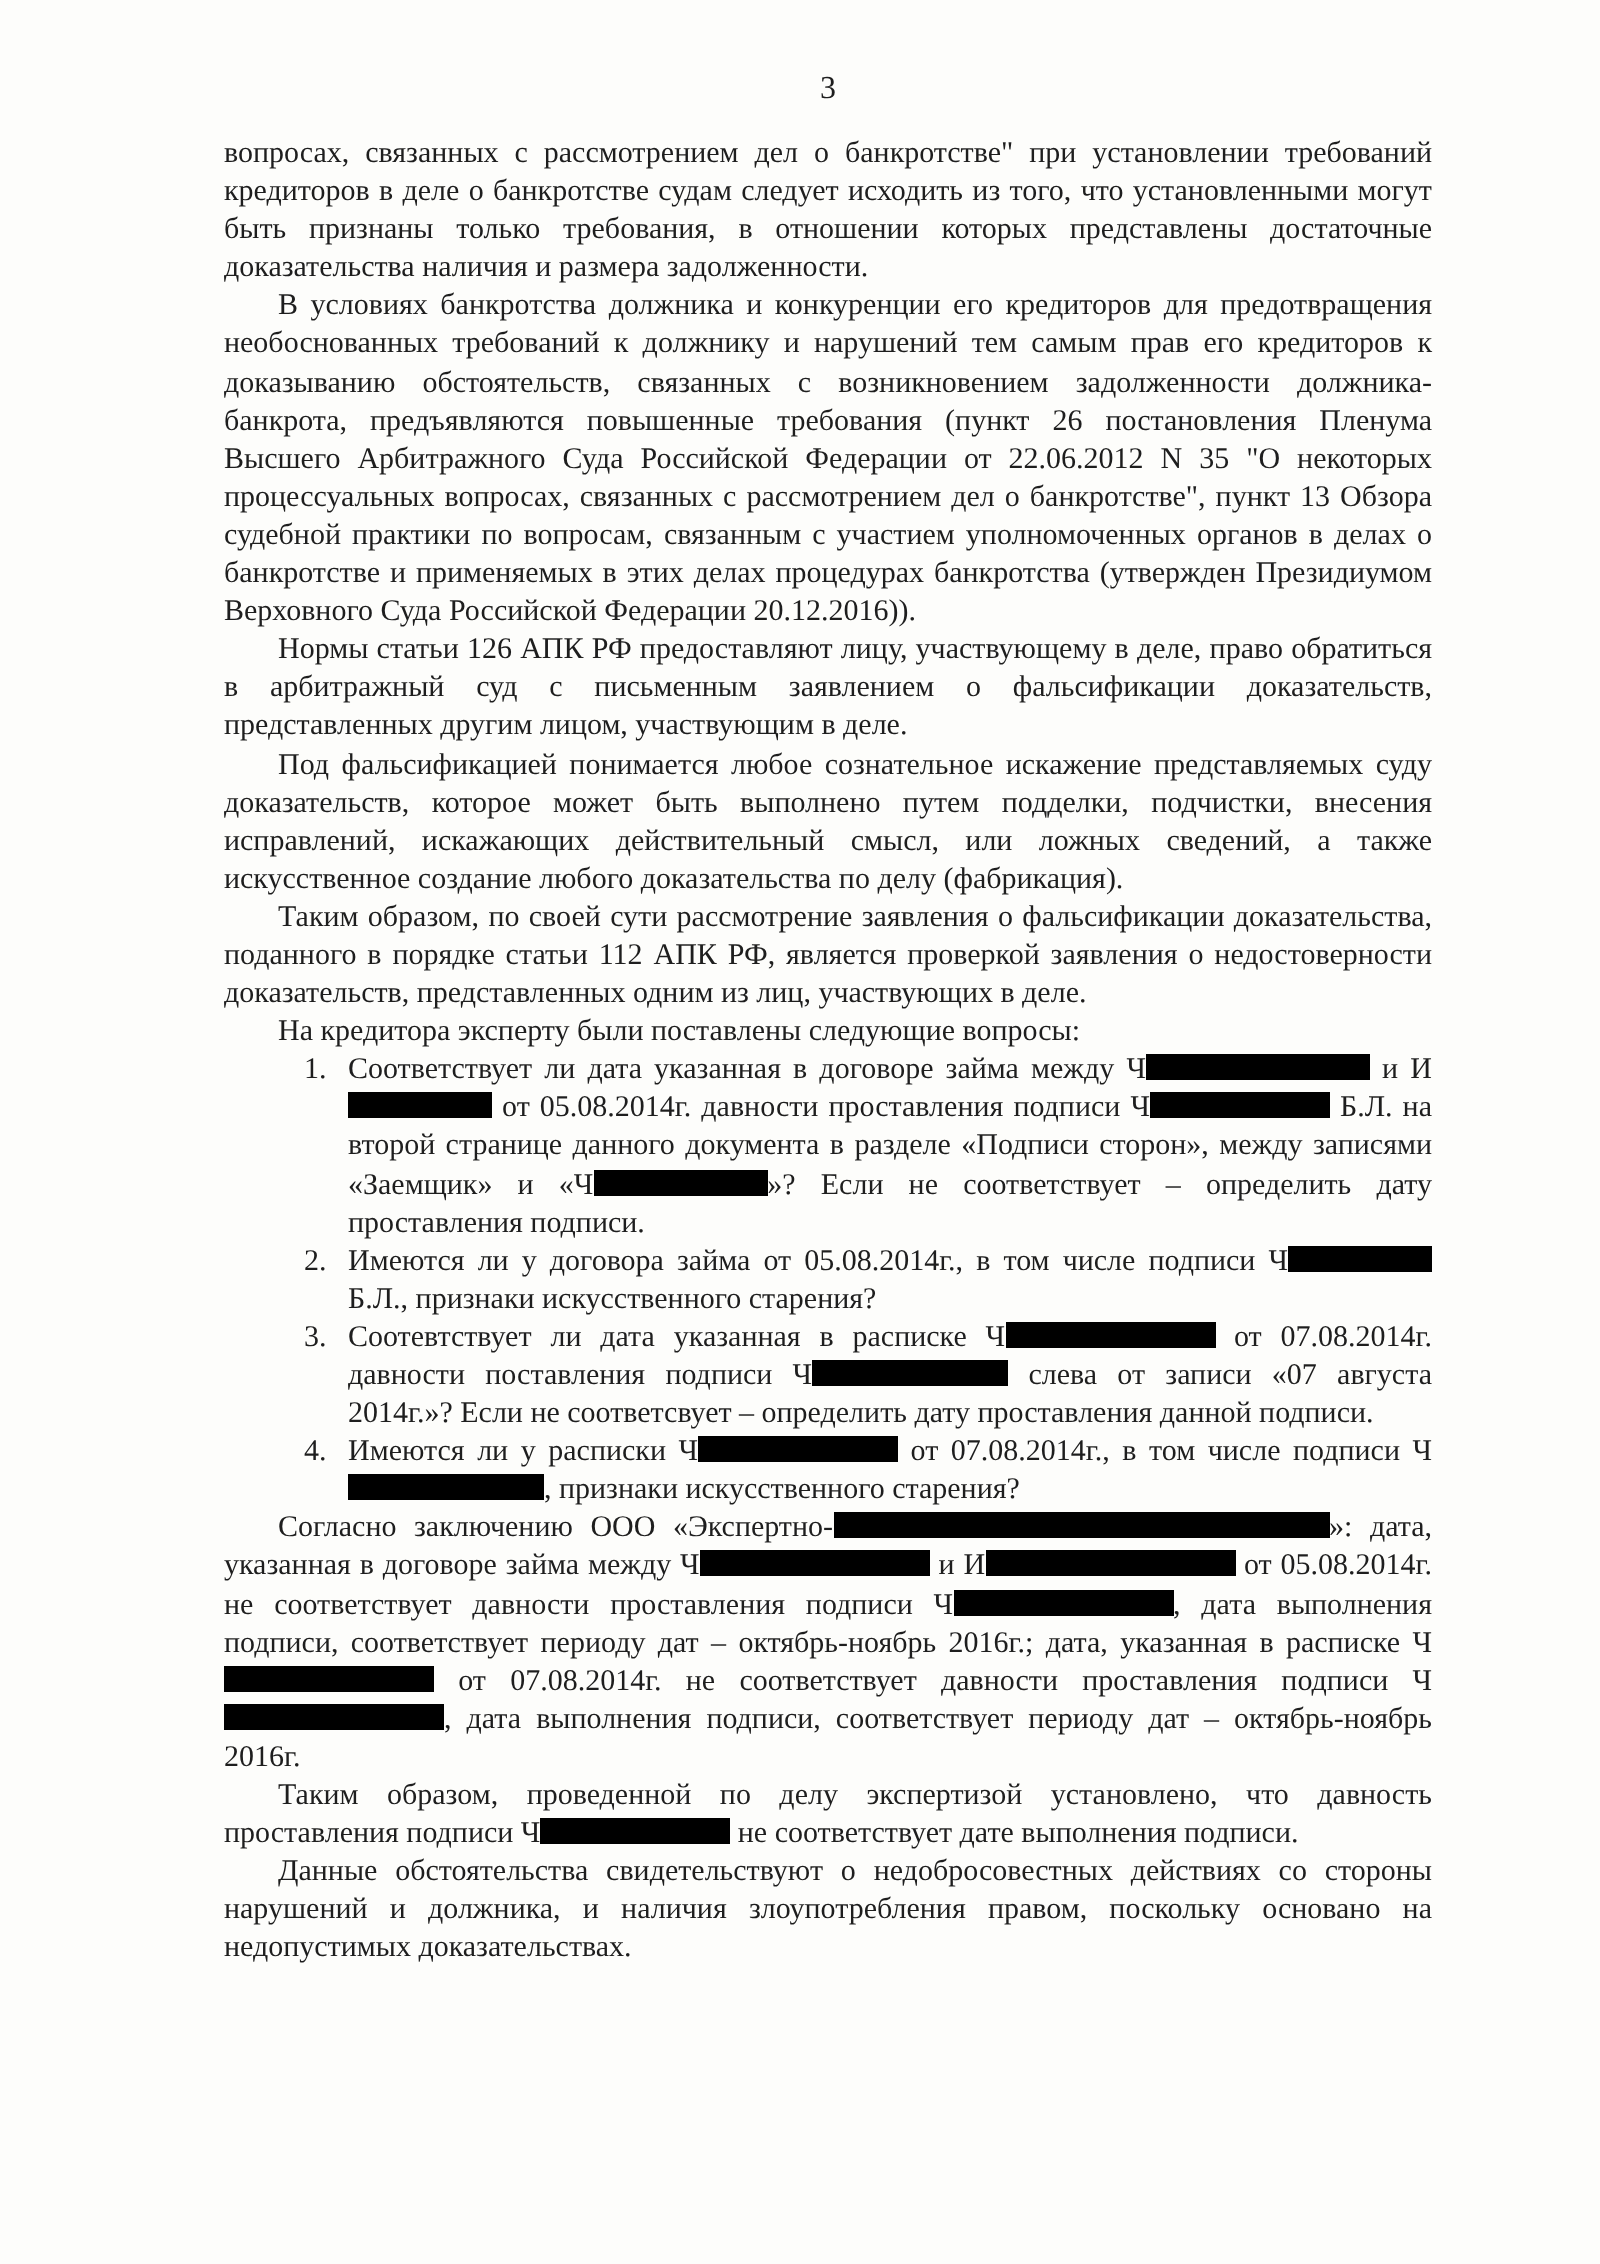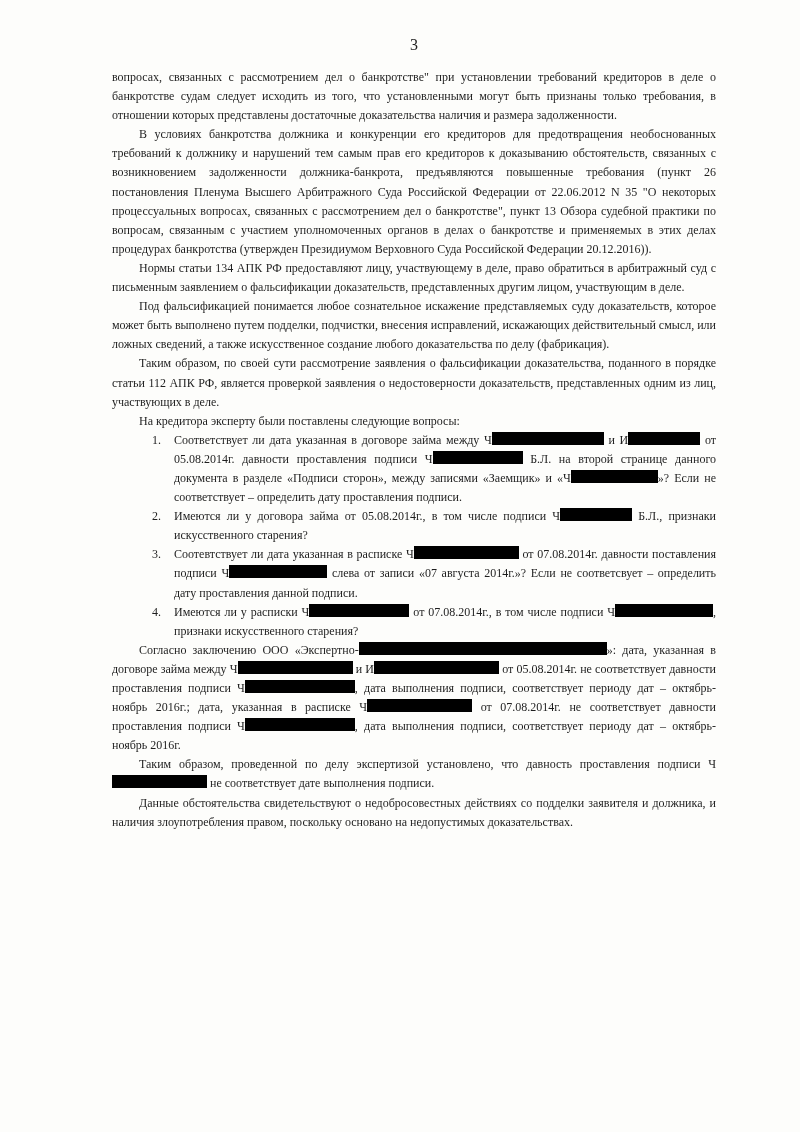--- a/index.html
+++ b/index.html
@@ -27,21 +27,21 @@
     font-size:16px;
     color:var(--ink);
   }
   .content{
     position:absolute;
     top:68px;
     left:112px;
     width:604px;
   }
   .content p{
-    font-size:12px;
+    font-size:15px;
     line-height:19.1px;
     text-align:justify;
     color:var(--ink);
   }
   .content p.para{ text-indent:27px; }
   .content p.para.noindent{ text-indent:0; }
   .content p.li{
     position:relative;
     padding-left:62px;
     text-indent:0;
@@ -59,25 +59,25 @@
   }
 </style>
 </head>
 <body>
 
 <div class="page">
   <div class="pagenum">3</div>
   <div class="content">
       <p class="para noindent">вопросах, связанных с рассмотрением дел о банкротстве" при установлении требований кредиторов в деле о банкротстве судам следует исходить из того, что установленными могут быть признаны только требования, в отношении которых представлены достаточные доказательства наличия и размера задолженности.</p>
       <p class="para">В условиях банкротства должника и конкуренции его кредиторов для предотвращения необоснованных требований к должнику и нарушений тем самым прав его кредиторов к доказыванию обстоятельств, связанных с возникновением задолженности должника-банкрота, предъявляются повышенные требования (пункт 26 постановления Пленума Высшего Арбитражного Суда Российской Федерации от 22.06.2012 N 35 "О некоторых процессуальных вопросах, связанных с рассмотрением дел о банкротстве", пункт 13 Обзора судебной практики по вопросам, связанным с участием уполномоченных органов в делах о банкротстве и применяемых в этих делах процедурах банкротства (утвержден Президиумом Верховного Суда Российской Федерации 20.12.2016)).</p>
-      <p class="para">Нормы статьи 134 АПК РФ предоставляют лицу, участвующему в деле, право обратиться в арбитражный суд с письменным заявлением о фальсификации доказательств, представленных другим лицом, участвующим в деле.</p>
+      <p class="para">Нормы статьи 126 АПК РФ предоставляют лицу, участвующему в деле, право обратиться в арбитражный суд с письменным заявлением о фальсификации доказательств, представленных другим лицом, участвующим в деле.</p>
       <p class="para">Под фальсификацией понимается любое сознательное искажение представляемых суду доказательств, которое может быть выполнено путем подделки, подчистки, внесения исправлений, искажающих действительный смысл, или ложных сведений, а также искусственное создание любого доказательства по делу (фабрикация).</p>
       <p class="para">Таким образом, по своей сути рассмотрение заявления о фальсификации доказательства, поданного в порядке статьи 112 АПК РФ, является проверкой заявления о недостоверности доказательств, представленных одним из лиц, участвующих в деле.</p>
       <p class="para">На кредитора эксперту были поставлены следующие вопросы:</p>
       <p class="li"><span class="num">1.</span>Соответствует ли дата указанная в договоре займа между Ч<span class="redact" style="width: 112px;"></span> и И<span class="redact" style="width: 72px;"></span> от 05.08.2014г. давности проставления подписи Ч<span class="redact" style="width: 90px;"></span> Б.Л. на второй странице данного документа в разделе «Подписи сторон», между записями «Заемщик» и «Ч<span class="redact" style="width: 87px;"></span>»? Если не соответствует – определить дату проставления подписи.</p>
       <p class="li"><span class="num">2.</span>Имеются ли у договора займа от 05.08.2014г., в том числе подписи Ч<span class="redact" style="width: 72px;"></span> Б.Л., признаки искусственного старения?</p>
       <p class="li"><span class="num">3.</span>Соотевтствует ли дата указанная в расписке Ч<span class="redact" style="width: 105px;"></span> от 07.08.2014г. давности поставления подписи Ч<span class="redact" style="width: 98px;"></span> слева от записи «07 августа 2014г.»? Если не соответсвует – определить дату проставления данной подписи.</p>
       <p class="li"><span class="num">4.</span>Имеются ли у расписки Ч<span class="redact" style="width: 100px;"></span> от 07.08.2014г., в том числе подписи Ч<span class="redact" style="width: 98px;"></span>, признаки искусственного старения?</p>
       <p class="para">Согласно заключению ООО «Экспертно-<span class="redact" style="width: 248px;"></span>»: дата, указанная в договоре займа между Ч<span class="redact" style="width: 115px;"></span> и И<span class="redact" style="width: 125px;"></span> от 05.08.2014г. не соответствует давности проставления подписи Ч<span class="redact" style="width: 110px;"></span>, дата выполнения подписи, соответствует периоду дат – октябрь-ноябрь 2016г.; дата, указанная в расписке Ч<span class="redact" style="width: 105px;"></span> от 07.08.2014г. не соответствует давности проставления подписи Ч<span class="redact" style="width: 110px;"></span>, дата выполнения подписи, соответствует периоду дат – октябрь-ноябрь 2016г.</p>
       <p class="para">Таким образом, проведенной по делу экспертизой установлено, что давность проставления подписи Ч<span class="redact" style="width: 95px;"></span> не соответствует дате выполнения подписи.</p>
-      <p class="para">Данные обстоятельства свидетельствуют о недобросовестных действиях со подделки заявителя и должника, и наличия злоупотребления правом, поскольку основано на недопустимых доказательствах.</p>
+      <p class="para">Данные обстоятельства свидетельствуют о недобросовестных действиях со стороны нарушений и должника, и наличия злоупотребления правом, поскольку основано на недопустимых доказательствах.</p>
     </div>
 </div>
 
 </body></html>

